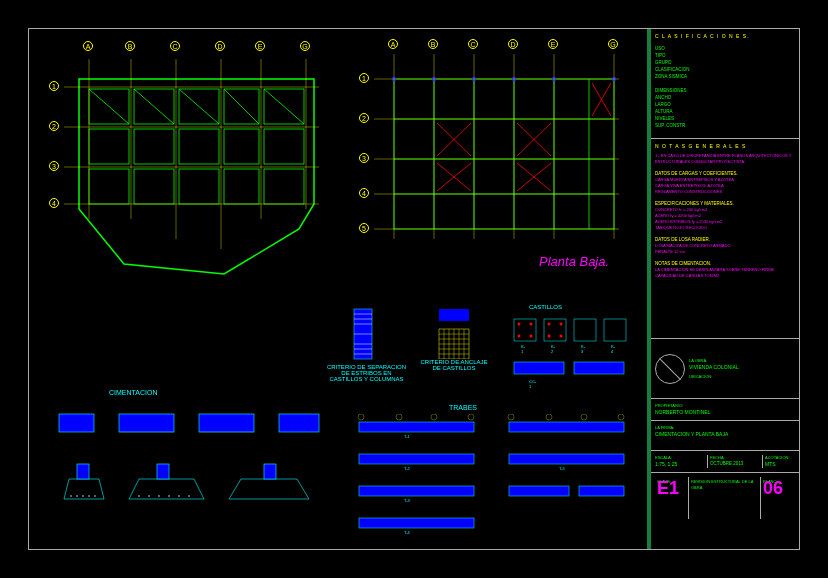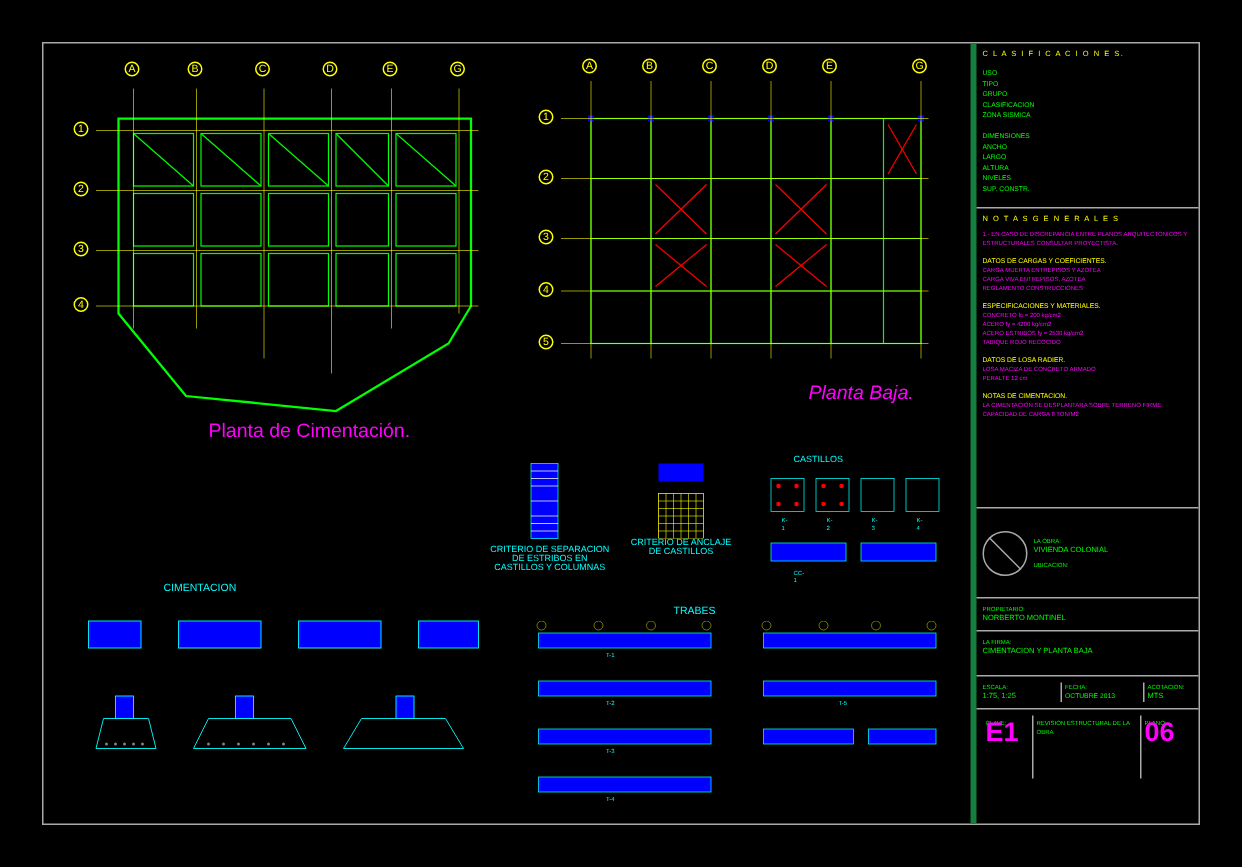--- a/index.html
+++ b/index.html
@@ -186,21 +186,20 @@
         </div>
       <div class="grid-label" style="left:10px; top:82px;">
           <div class="grid-circle">2</div>
         </div>
       <div class="grid-label" style="left:10px; top:122px;">
           <div class="grid-circle">3</div>
         </div>
       <div class="grid-label" style="left:10px; top:159px;">
           <div class="grid-circle">4</div>
         </div>
-      <div class="plan-title" style="left:100px; top:240px;">Planta de Cimentación.</div>
     </div>
 
     <div class="plan plan-baja">
       <svg width="280" height="250">
         <g stroke="#00ff00" stroke-width="0.8" fill="none">
           <rect x="35" y="40" width="220" height="150"></rect>
 
           <line x1="75" y1="40" x2="75" y2="190"></line>
             <line x1="115" y1="40" x2="115" y2="190"></line>
           <line x1="155" y1="40" x2="155" y2="190"></line>

